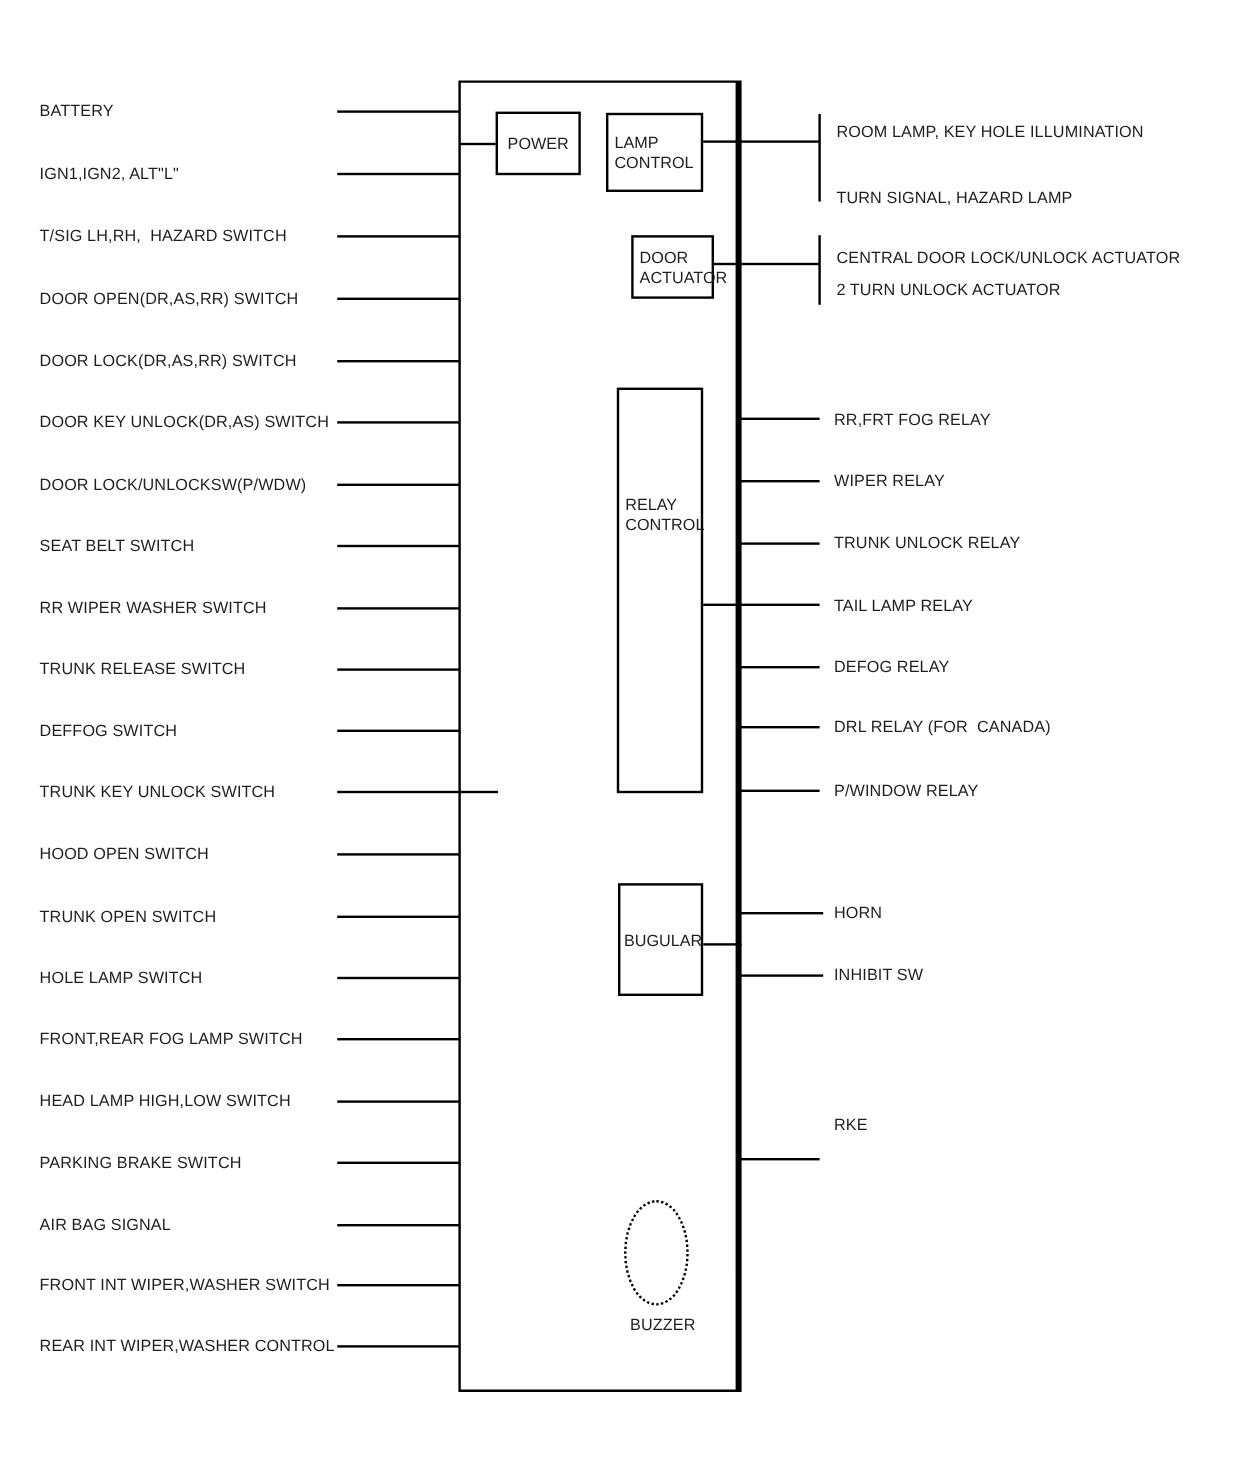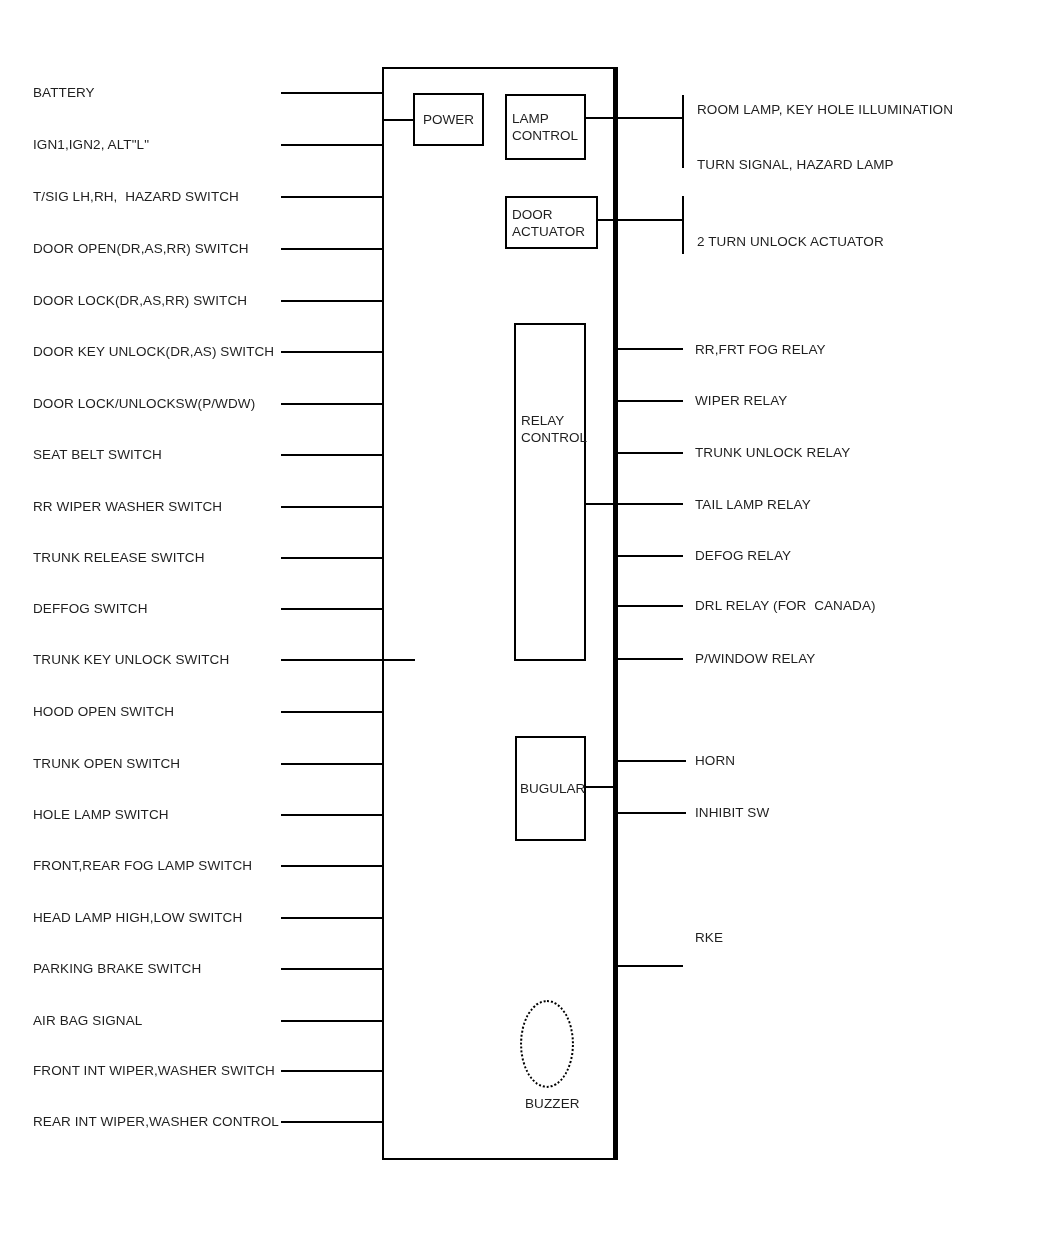--- a/index.html
+++ b/index.html
@@ -105,32 +105,32 @@
 
   <div class="box center-all" style="left:413px;top:93px;width:71px;height:53px">
     <span>POWER</span>
   </div>
 
   <div class="box left-mid" style="left:505px;top:94px;width:81px;height:66px;padding-left:5px">
     <span>LAMP
 CONTROL</span>
   </div>
 
-  <div class="box left-mid" style="left:505px;top:196px;width:93px;height:53px;padding-left:5px">
+  <div class="box left-mid" style="left:526px;top:196px;width:69px;height:53px;padding-left:5px">
     <span>DOOR
 ACTUATOR</span>
   </div>
 
   <div class="box" style="left:514px;top:323px;width:72px;height:338px;padding:87px 0 0 5px">
     <span>RELAY
 CONTROL</span>
   </div>
 
 
-  <div class="box left-mid" style="left:515px;top:736px;width:71px;height:105px;padding-left:3px">
+  <div class="box left-mid" style="left:515px;top:736px;width:71px;height:94px;padding-left:3px">
     <span>BUGULAR</span>
   </div>
 
   <div class="ellipse"></div>
   <div class="lbl" style="left:525px;top:1094px">BUZZER</div>
 
   <div class="lbl" style="left:33px;top:83px">BATTERY</div>
   <div class="lbl" style="left:33px;top:135px">IGN1,IGN2, ALT"L"</div>
   <div class="lbl" style="left:33px;top:187px">T/SIG LH,RH,  HAZARD SWITCH</div>
   <div class="lbl" style="left:33px;top:239px">DOOR OPEN(DR,AS,RR) SWITCH</div>
@@ -148,20 +148,21 @@
   <div class="lbl" style="left:33px;top:856px">FRONT,REAR FOG LAMP SWITCH</div>
   <div class="lbl" style="left:33px;top:908px">HEAD LAMP HIGH,LOW SWITCH</div>
   <div class="lbl" style="left:33px;top:959px">PARKING BRAKE SWITCH</div>
   <div class="lbl" style="left:33px;top:1011px">AIR BAG SIGNAL</div>
   <div class="lbl" style="left:33px;top:1061px">FRONT INT WIPER,WASHER SWITCH</div>
   <div class="lbl" style="left:33px;top:1112px">REAR INT WIPER,WASHER CONTROL</div>
 
   <div class="lbl" style="left:697px;top:100px">ROOM LAMP, KEY HOLE ILLUMINATION</div>
   <div class="lbl" style="left:697px;top:155px">TURN SIGNAL, HAZARD LAMP</div>
 
+  <div class="lbl" style="left:697px;top:205px">CENTRAL DOOR LOCK/UNLOCK ACTUATOR</div>
   <div class="lbl" style="left:697px;top:232px">2 TURN UNLOCK ACTUATOR</div>
 
   <div class="lbl" style="left:695px;top:340px">RR,FRT FOG RELAY</div>
   <div class="lbl" style="left:695px;top:391px">WIPER RELAY</div>
   <div class="lbl" style="left:695px;top:443px">TRUNK UNLOCK RELAY</div>
   <div class="lbl" style="left:695px;top:495px">TAIL LAMP RELAY</div>
   <div class="lbl" style="left:695px;top:546px">DEFOG RELAY</div>
   <div class="lbl" style="left:695px;top:596px">DRL RELAY (FOR  CANADA)</div>
   <div class="lbl" style="left:695px;top:649px">P/WINDOW RELAY</div>
 

